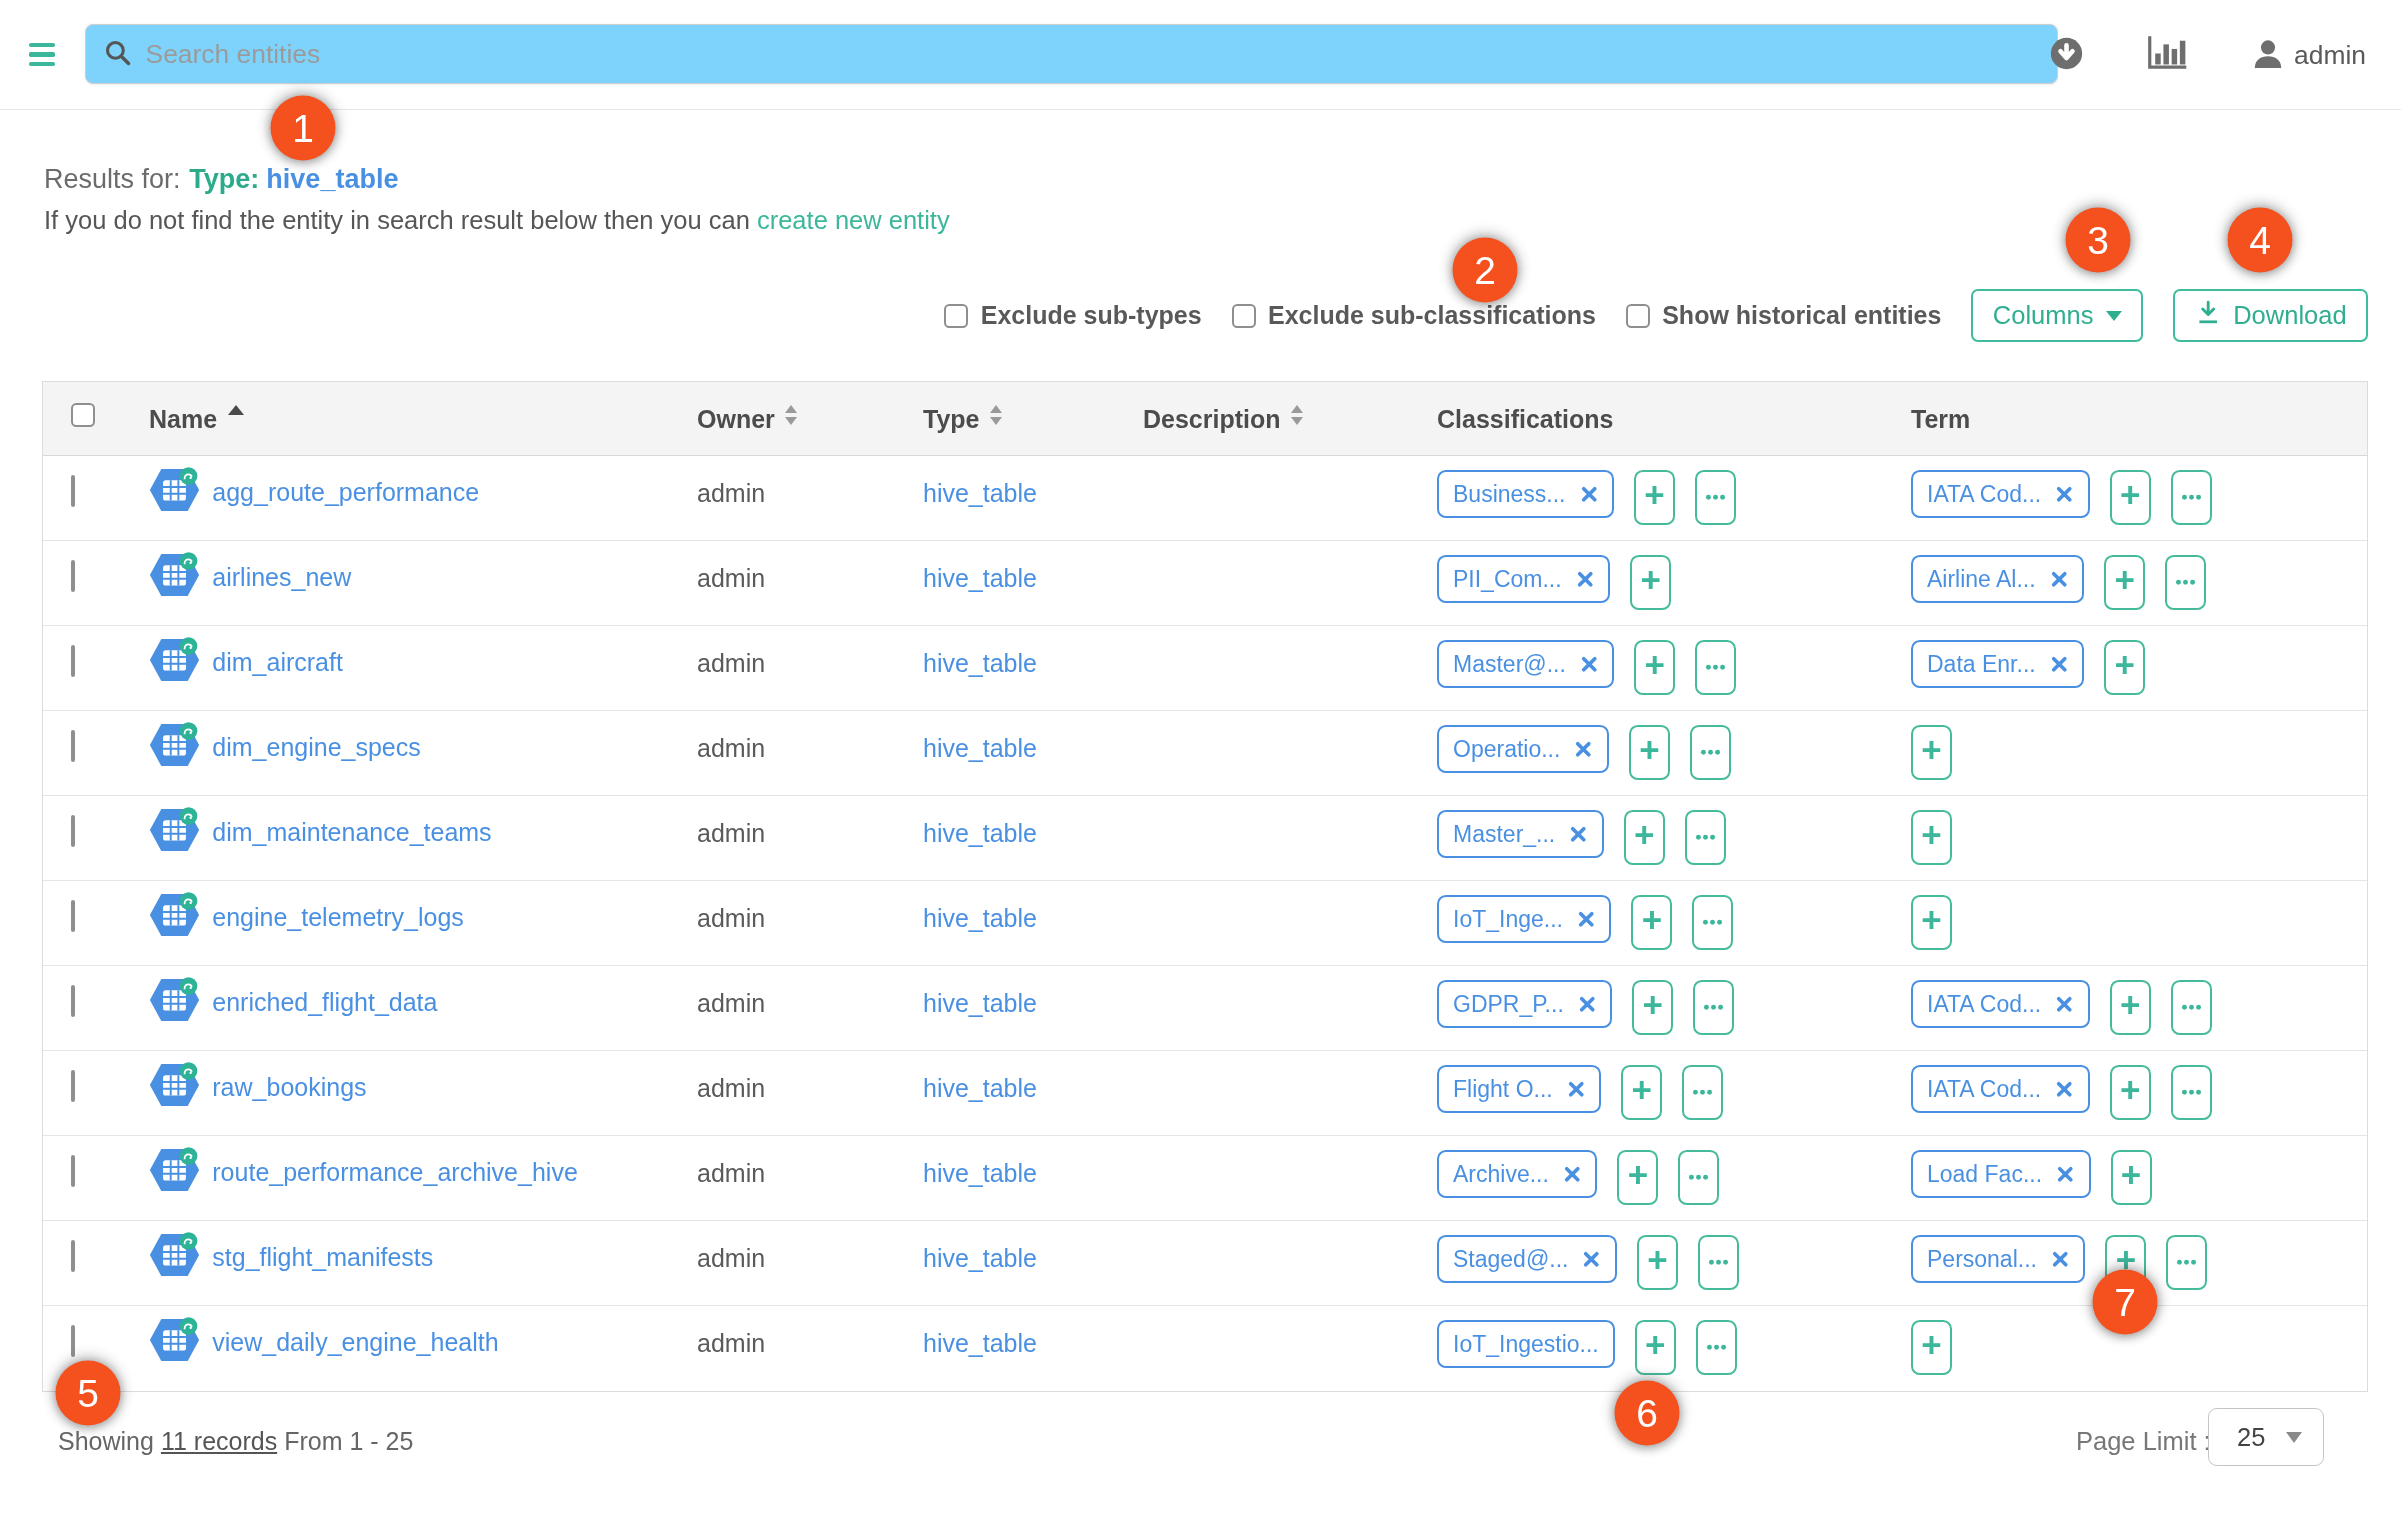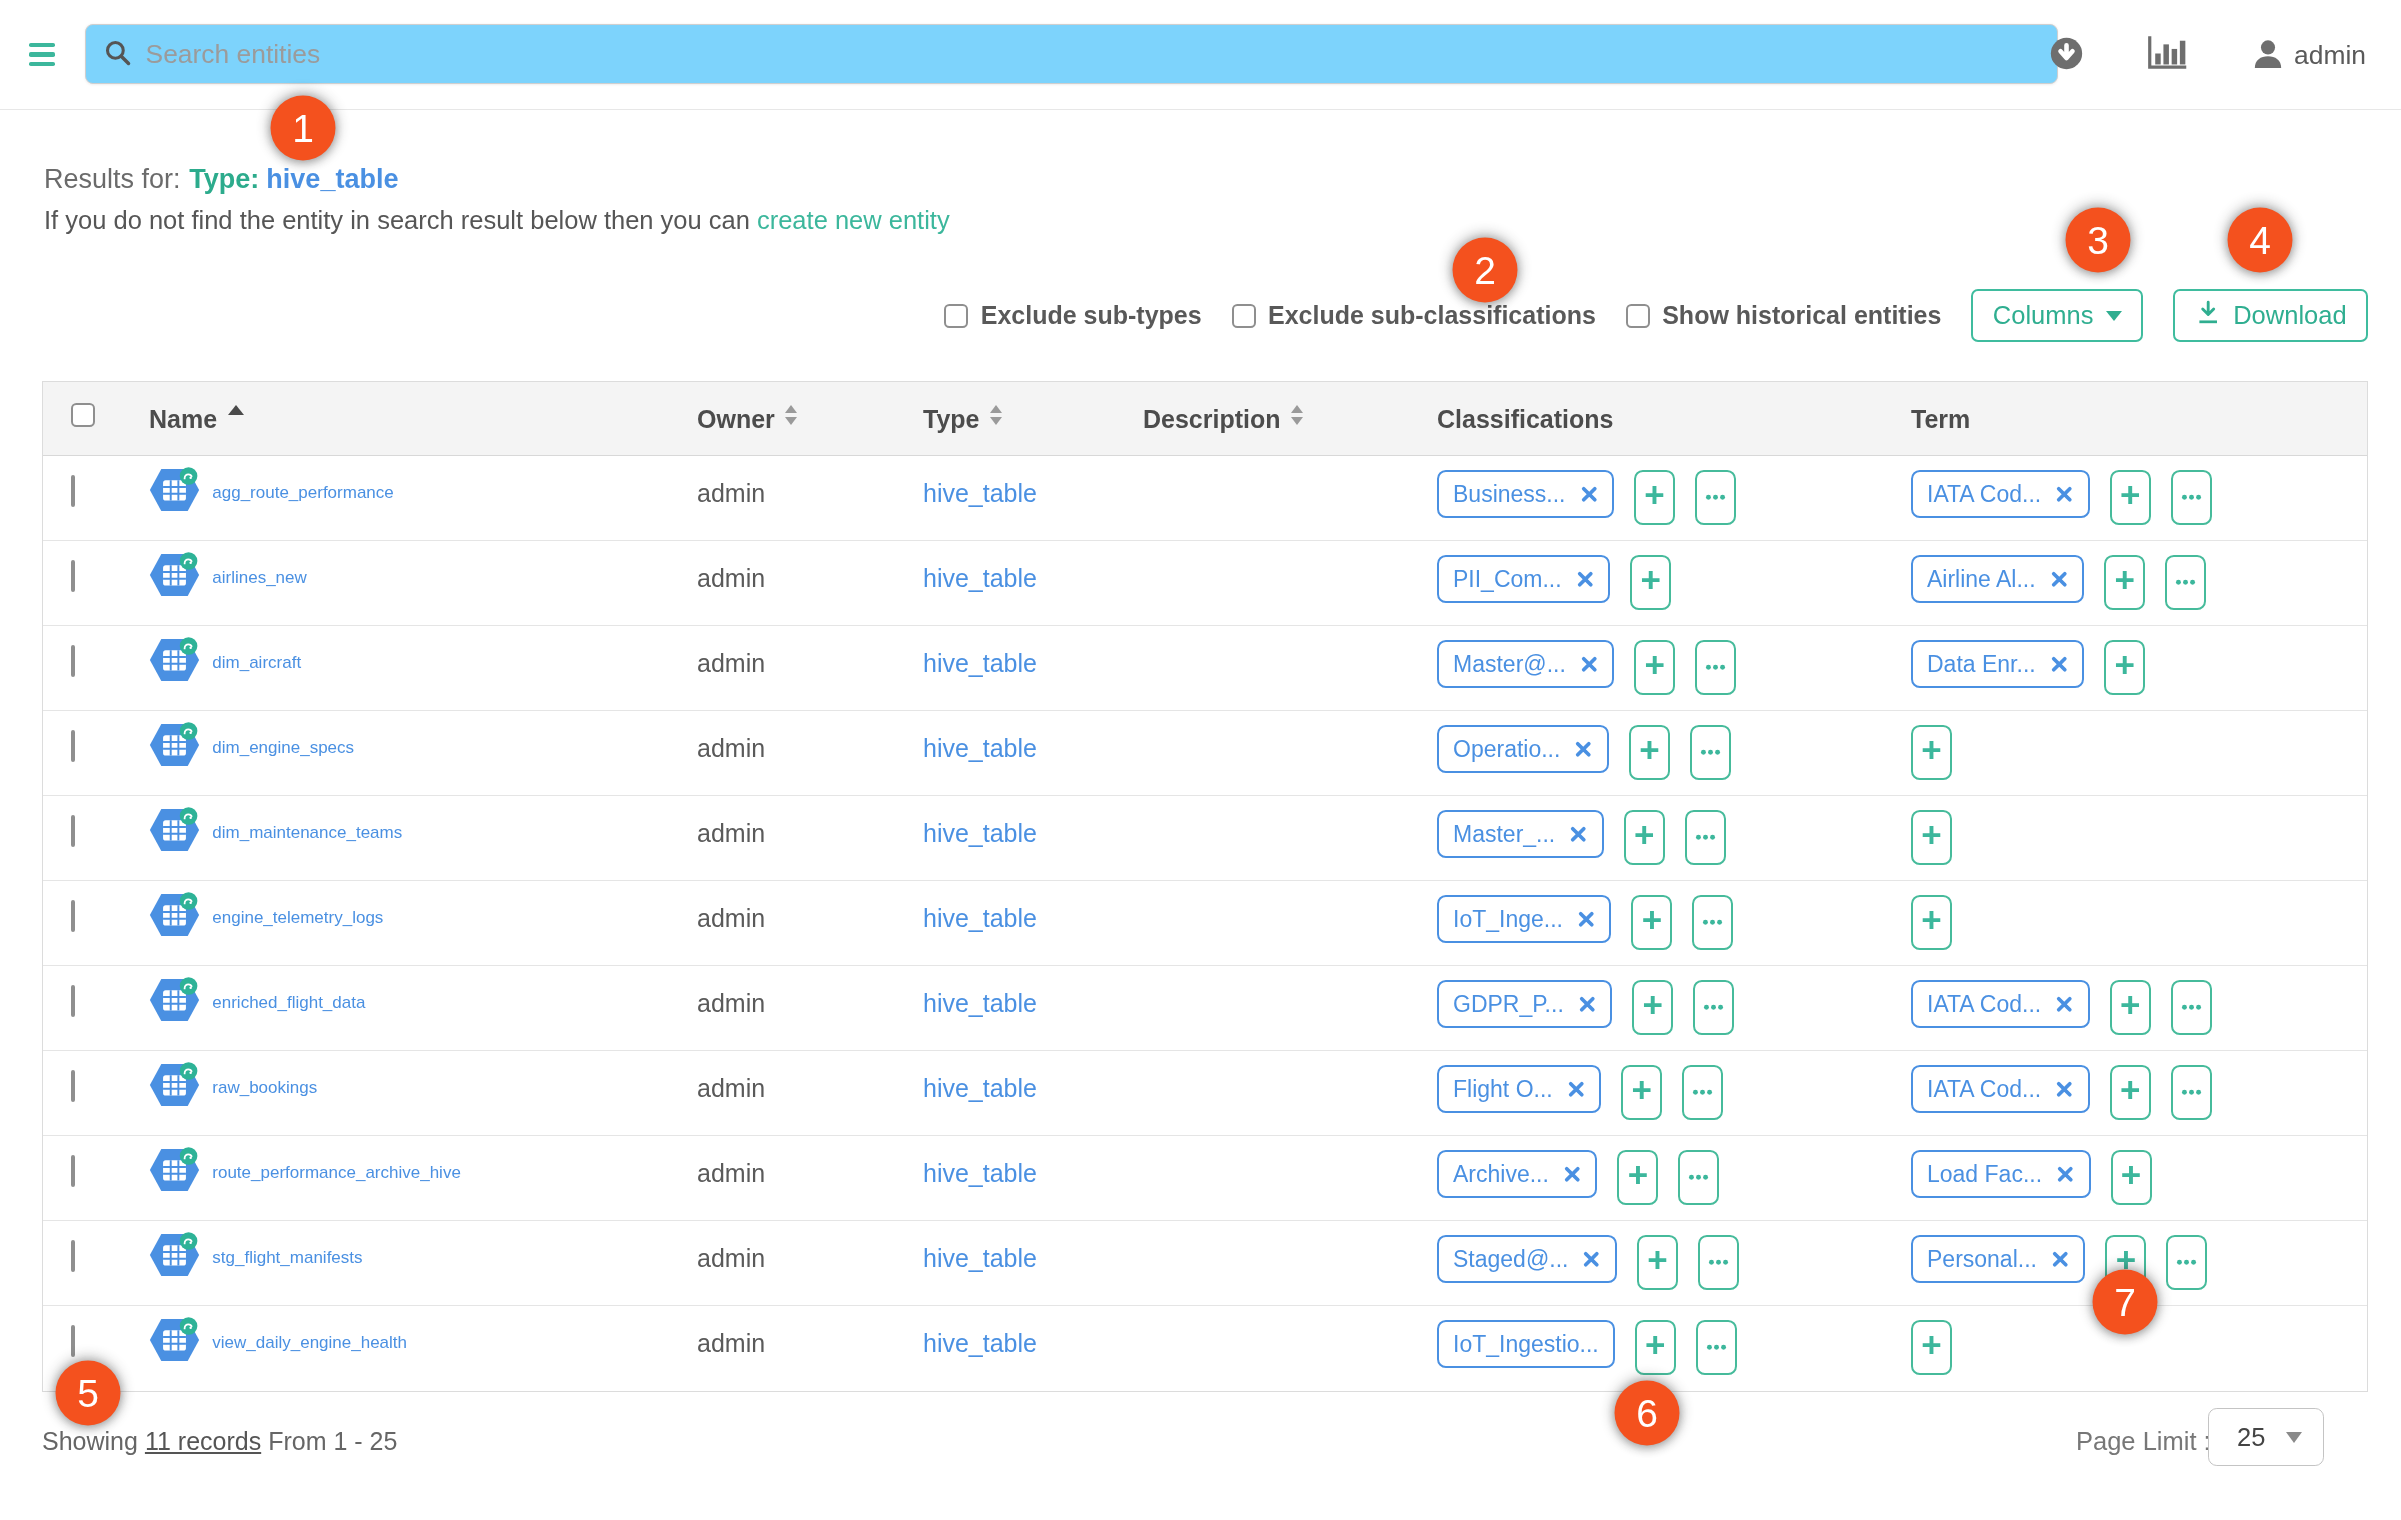--- a/index.html
+++ b/index.html
@@ -55,30 +55,30 @@
   .sort-both { display:flex; flex-direction:column; gap:3.5px; }
   .sort-both i { display:block; width:0; height:0; border-left:6.2px solid transparent; border-right:6.2px solid transparent; }
   .sort-both .u { border-bottom:8px solid #9a9a9a; }
   .sort-both .d { border-top:8px solid #9a9a9a; }
 
   .drow { height:85px; border-bottom:1.8px solid #e5e5e5; }
   .drow:last-child { border-bottom:none; }
   .drow .cell { padding-top:23px; font-size:25px; color:#5a5a5a; }
   .drow .c-check { padding-top:21px; }
   .name-wrap { display:flex; align-items:center; gap:12.3px; padding-top:10.6px !important; }
-  .name-link { color:#4a90e2; text-decoration:none; cursor:pointer; font-size:17px; white-space:nowrap; }
+  .name-link { color:#4a90e2; text-decoration:none; cursor:pointer; font-size:25px; white-space:nowrap; }
   .type-link { color:#4a90e2; text-decoration:none; cursor:pointer; }
   .chips { display:flex; align-items:flex-start; gap:20px; padding-top:14px !important; }
   .chip { display:inline-flex; align-items:center; gap:14px; height:48px; padding:0 14px; border:2.2px solid #4a90e2; border-radius:8.8px; color:#4a90e2; font-size:23px; background:#fff; white-space:nowrap; }
   .chip .x { display:inline-flex; cursor:pointer; }
   .sqbtn { display:inline-flex; align-items:center; justify-content:center; width:41px; height:55px; border:2.2px solid #46bb9b; border-radius:8.8px; background:#fff; cursor:pointer; }
   .sqbtn.plus { color:#3cb79c; font-size:35px; font-weight:700; line-height:0; padding-bottom:5.3px; }
 
   
-  .showing { position:absolute; left:42px; top:1427px; font-size:25px; color:#666; }
+  .showing { position:absolute; left:58px; top:1427px; font-size:25px; color:#666; }
   .showing a { color:#555; text-decoration:underline; cursor:pointer; margin:0 7px; }
   .pagelimit-label { position:absolute; left:2076px; top:1427px; font-size:25.5px; color:#777; }
   .pagelimit-select { position:absolute; left:2208px; top:1408px; width:116px; height:58px; border:1.8px solid #c4c4c4; border-radius:8.8px; background:#fff; display:flex; align-items:center; padding:0 21px 0 28px; cursor:pointer; }
   .pagelimit-select .val { font-size:25.5px; color:#444; flex:1; }
   .pagelimit-select .caret { width:0; height:0; border-left:8.8px solid transparent; border-right:8.8px solid transparent; border-top:11.5px solid #8a8a8a; }
 
   
   .badge { position:absolute; width:65px; height:65px; border-radius:50%; background:#f4511e; color:#fff; display:flex; align-items:center; justify-content:center; font-size:39px; transform:translate(-50%,-50%); box-shadow:0 -1.8px 14px rgba(40,40,40,0.45), 0 3.5px 8.8px rgba(40,40,40,0.25); z-index:50; }
 </style>
 </head>

